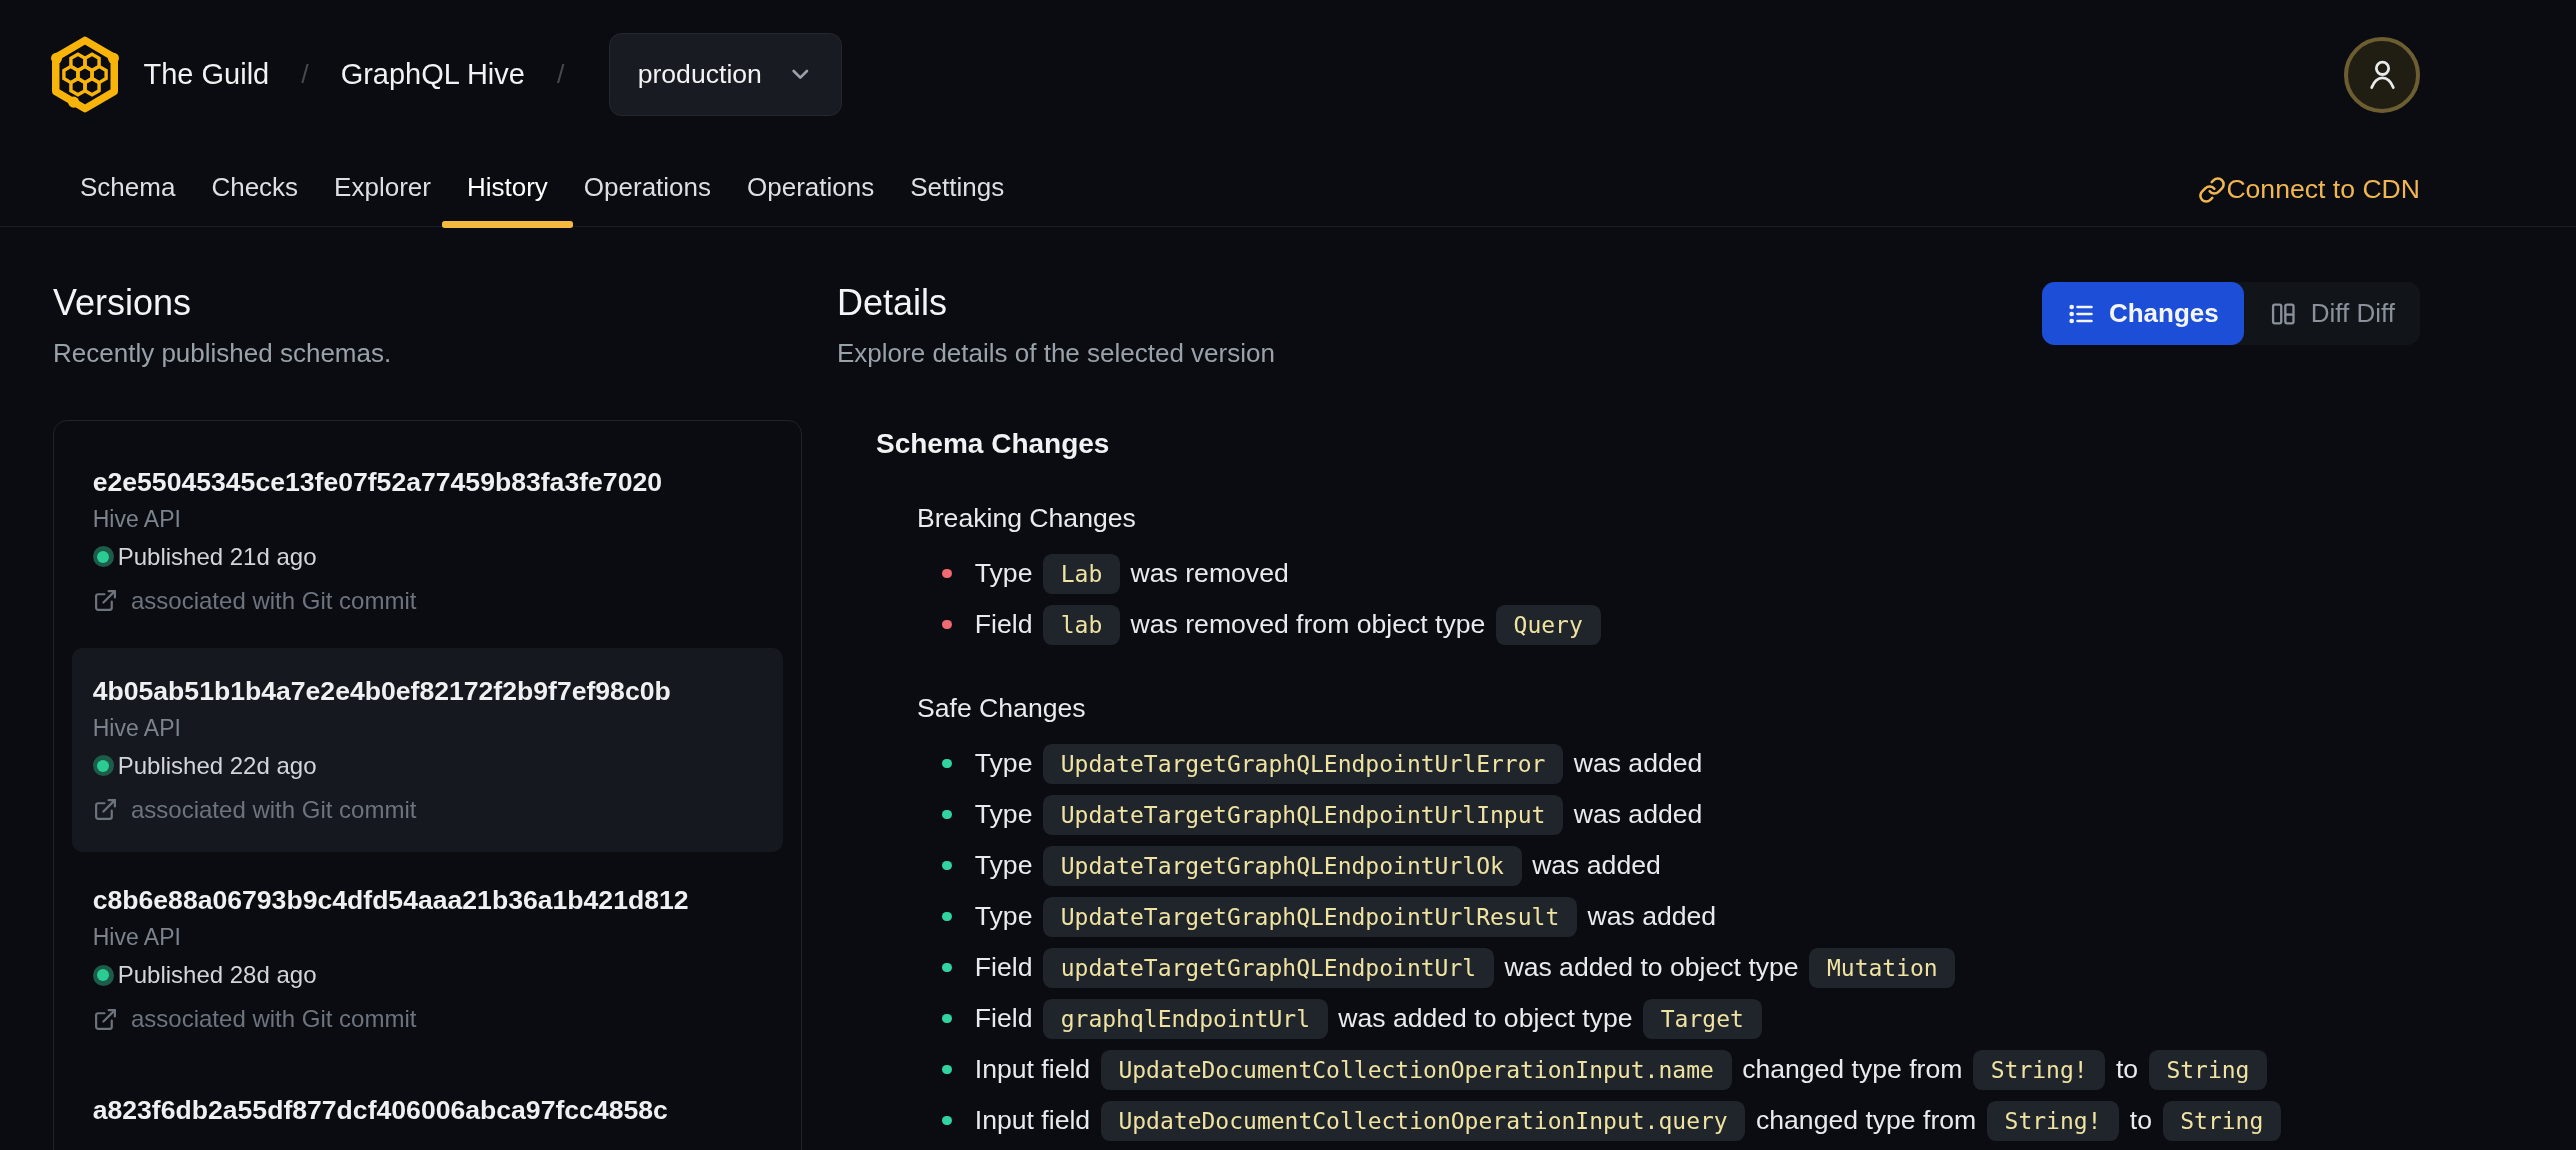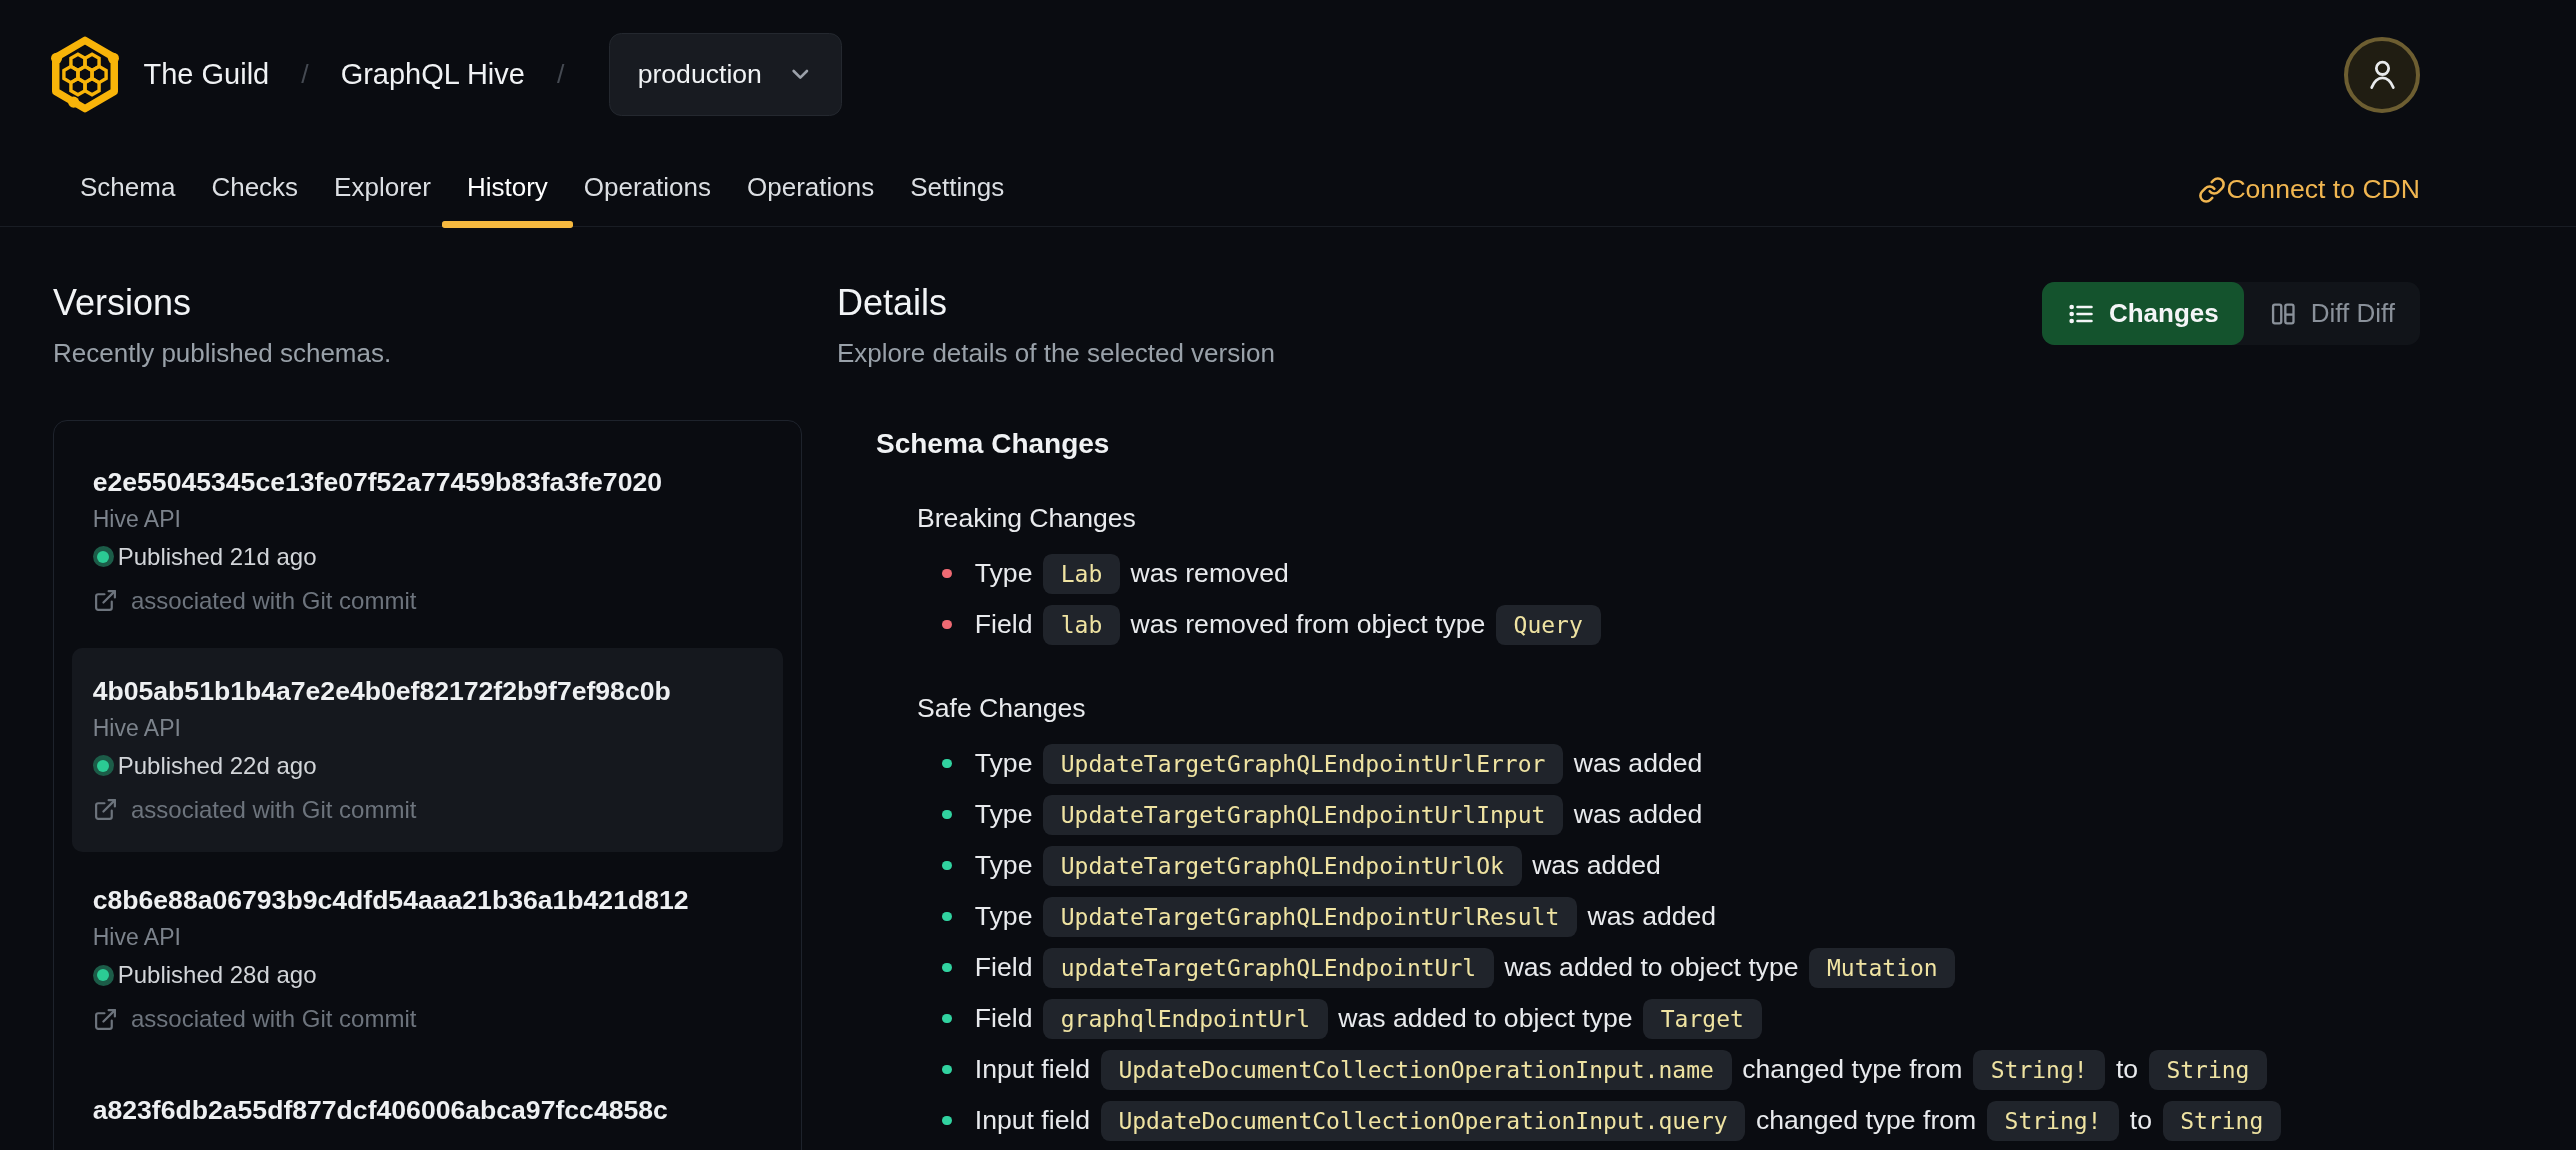--- a/index.html
+++ b/index.html
@@ -57,21 +57,21 @@
   .vstatus { margin-top:10px; display:flex; align-items:center; gap:4px; font-size:24px; color:#d2d5d9; }
   .pubdot { width:21px; height:21px; border-radius:50%; background:#1c5c48; position:relative; flex:none; }
   .pubdot::after { content:""; position:absolute; inset:4.4px; border-radius:50%; background:#2bcb94; }
   .vgit { margin-top:16px; display:flex; align-items:center; gap:13.3px; font-size:24px; color:#6d747d; }
 
   
   .details-col { flex:1; }
   .details-head { display:flex; justify-content:space-between; align-items:flex-start; }
   .view-toggle { display:flex; background:#111419; border-radius:12.4px; align-items:stretch; }
   .vt-btn { display:flex; align-items:center; gap:14px; padding:16px 25px; border-radius:12.4px; font-size:26px; color:#8a919a; cursor:pointer; white-space:nowrap; }
-  .vt-btn.active { background:#14532d; color:#f4f5f7; font-weight:600; }
+  .vt-btn.active { background:#1d4ed8; color:#f4f5f7; font-weight:600; }
 
   .schema-changes { margin-top:59px; padding-left:39px; }
   .sc-title { font-size:28px; font-weight:700; color:#f0f2f4; }
   .change-group { margin-top:43px; padding-left:41px; }
   .group-title { font-size:26.6px; color:#e9ebee; }
   .rows { margin-top:14px; }
   .change-row { display:flex; align-items:center; min-height:51px; padding-left:25px; }
   .bullet { width:9.8px; height:9.8px; border-radius:50%; margin-right:23px; flex:none; }
   .breaking .bullet { background:#ef6a73; }
   .safe .bullet { background:#31d3a0; }

